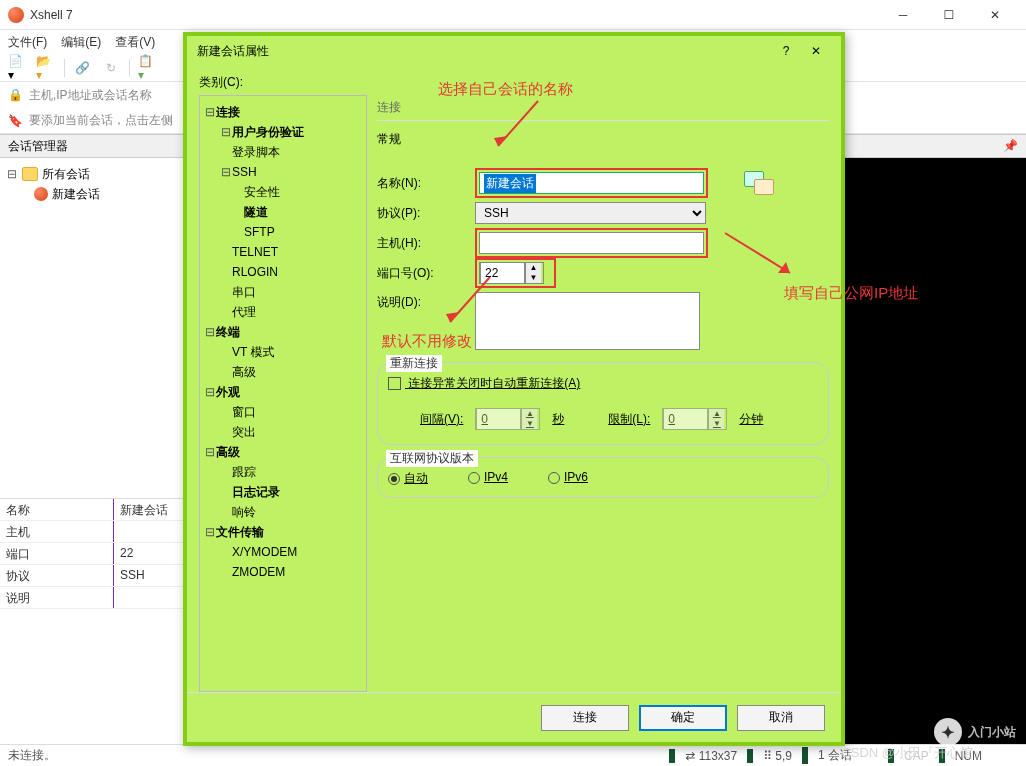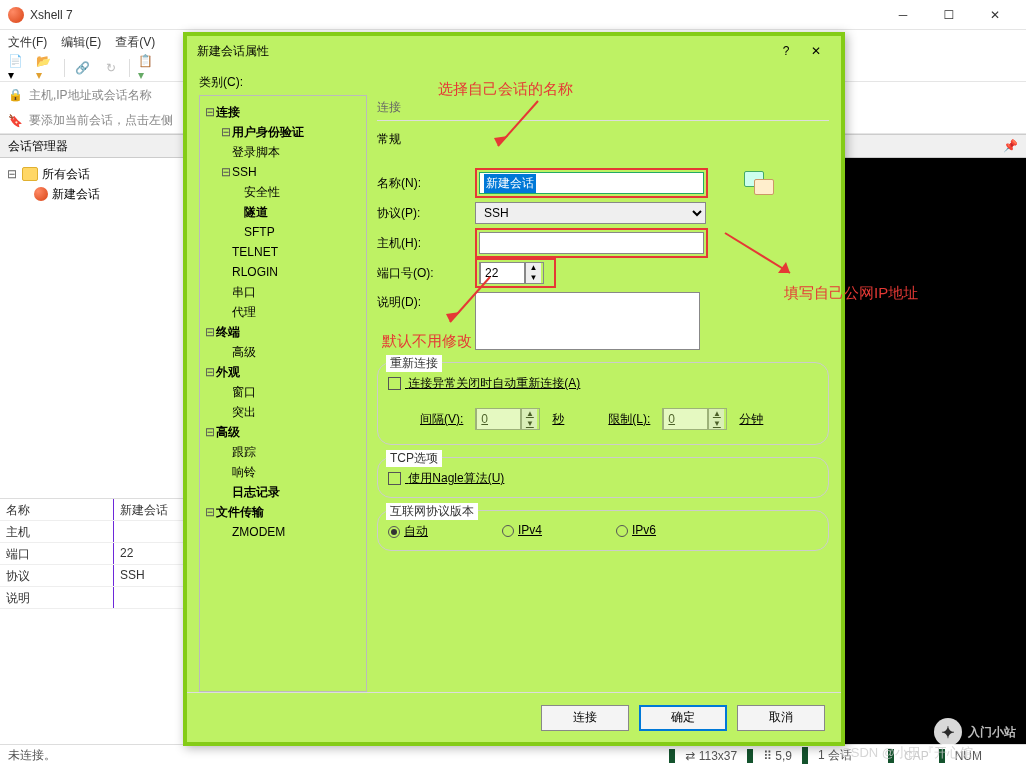--- a/index.html
+++ b/index.html
@@ -223,48 +223,54 @@
             <span class="lbl">串口</span>
           </div>
         <div class="tn" style="padding-left:28px">
             <span class="lbl">代理</span>
           </div>
         <div class="tn">
             <span class="exp">⊟</span>
             <span class="lbl bold">终端</span>
           </div>
         <div class="tn" style="padding-left:28px">
+            <span class="lbl">VT 模式</span>
+          </div>
+        <div class="tn" style="padding-left:28px">
             <span class="lbl">高级</span>
           </div>
         <div class="tn">
             <span class="exp">⊟</span>
             <span class="lbl bold">外观</span>
           </div>
         <div class="tn" style="padding-left:28px">
             <span class="lbl">窗口</span>
           </div>
         <div class="tn" style="padding-left:28px">
             <span class="lbl">突出</span>
           </div>
         <div class="tn">
             <span class="exp">⊟</span>
             <span class="lbl bold">高级</span>
           </div>
         <div class="tn" style="padding-left:28px">
             <span class="lbl">跟踪</span>
           </div>
         <div class="tn" style="padding-left:28px">
+            <span class="lbl bold">日志记录</span>
+          </div>
+        <div class="tn" style="padding-left:28px">
             <span class="lbl">响铃</span>
           </div>
-        <div class="tn" style="padding-left:28px">
-            <span class="lbl bold">日志记录</span>
-          </div>
         <div class="tn">
             <span class="exp">⊟</span>
             <span class="lbl bold">文件传输</span>
+          </div>
+        <div class="tn" style="padding-left:28px">
+            <span class="lbl">X/YMODEM</span>
           </div>
         <div class="tn" style="padding-left:28px">
             <span class="lbl">ZMODEM</span>
           </div>
       </div>
 
       <div class="dlg-right">
         <div class="dlg-section-title">连接</div>
         <div style="margin-bottom:20px">常规</div>
 
@@ -334,31 +340,24 @@
               <input type="text" value="0" style="">
               <div class="spins">
                   <div>▲</div>
                   <div>▼</div>
                 </div>
             </div>
             <span>分钟</span>
           </div>
         </div>
 
-        <div class="group">
-          <div class="glabel">TCP选项</div>
-          <div>
-            <span class="checkbox"></span>
-            <span>使用Nagle算法(U)</span>
-          </div>
-        </div>
 
         <div class="group">
           <div class="glabel">互联网协议版本</div>
-          <div style="display:flex;gap:74px">
+          <div style="display:flex;gap:40px">
             <span><span class="radio checked"></span><span>自动</span></span>
             <span><span class="radio"></span><span>IPv4</span></span>
             <span><span class="radio"></span><span>IPv6</span></span>
           </div>
         </div>
       </div>
     </div>
   </div>
   <div class="dlg-buttons">
     <button>连接</button>

